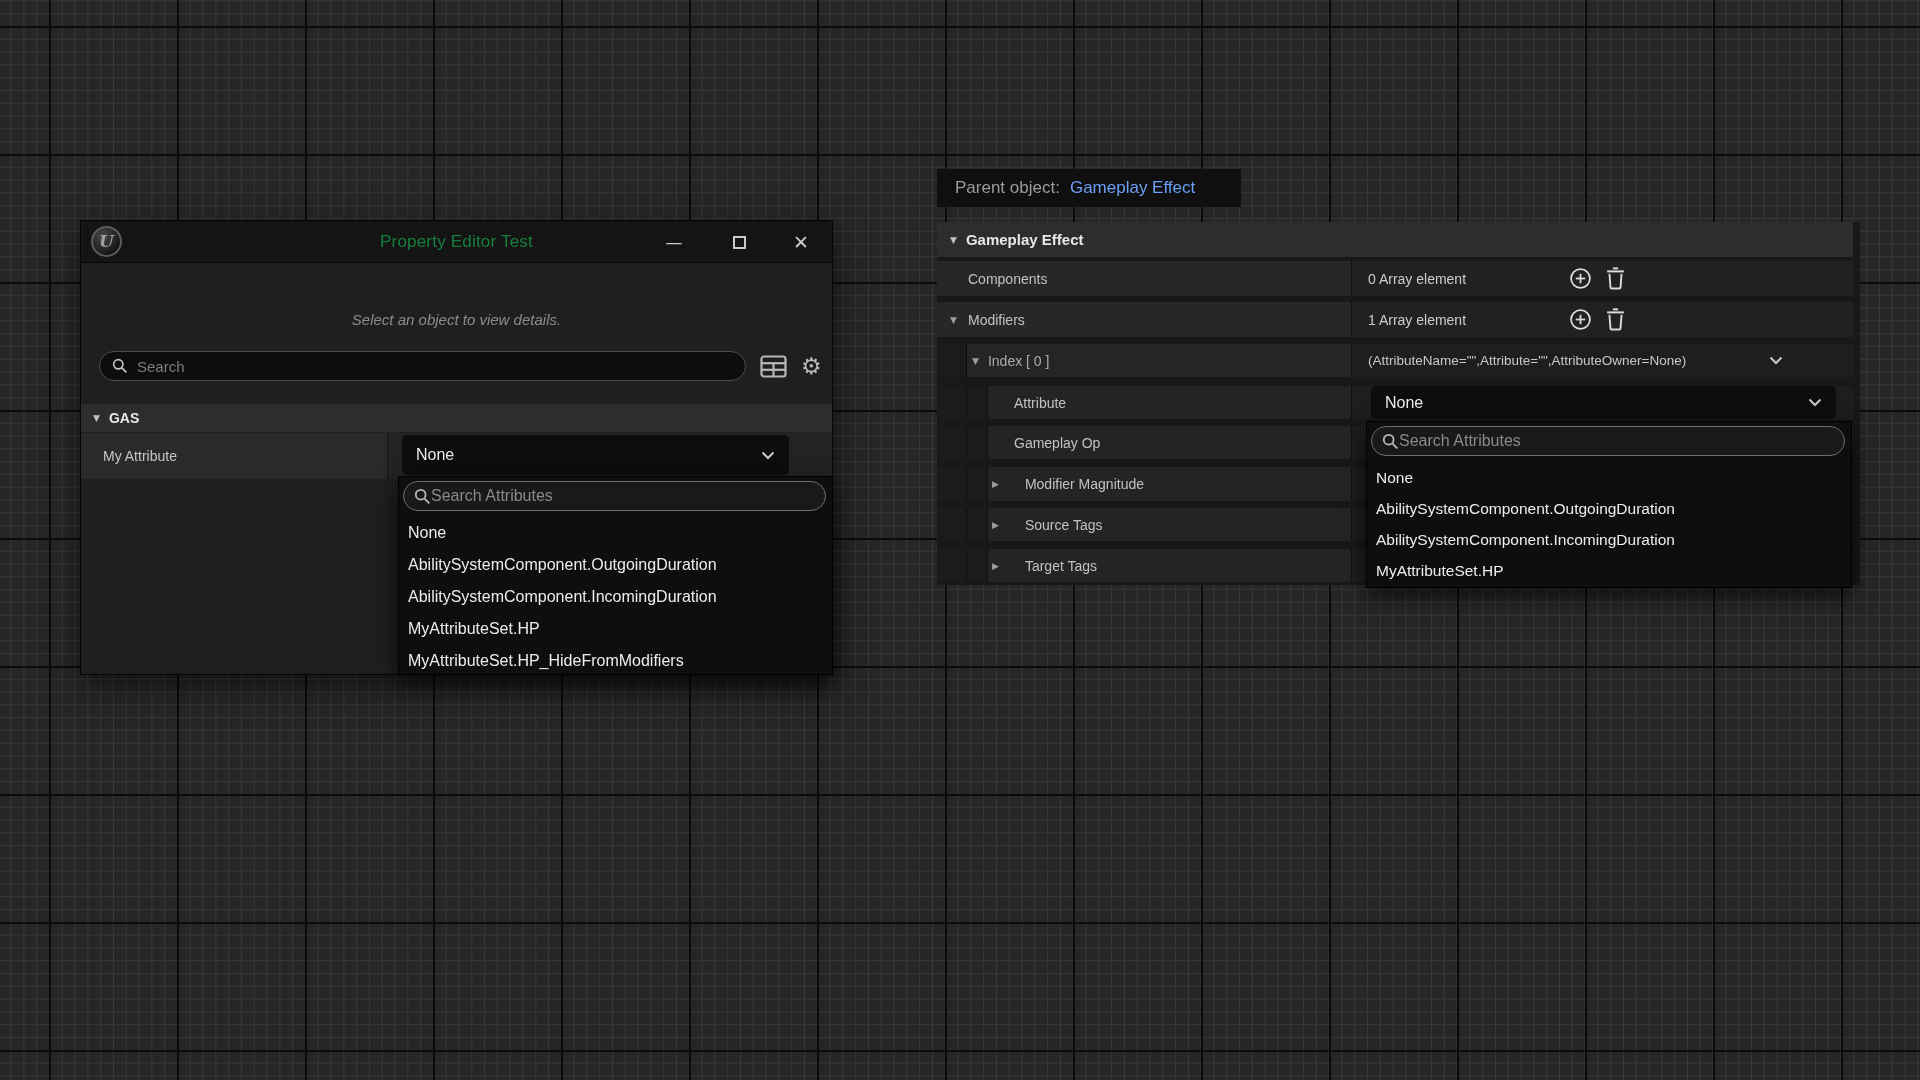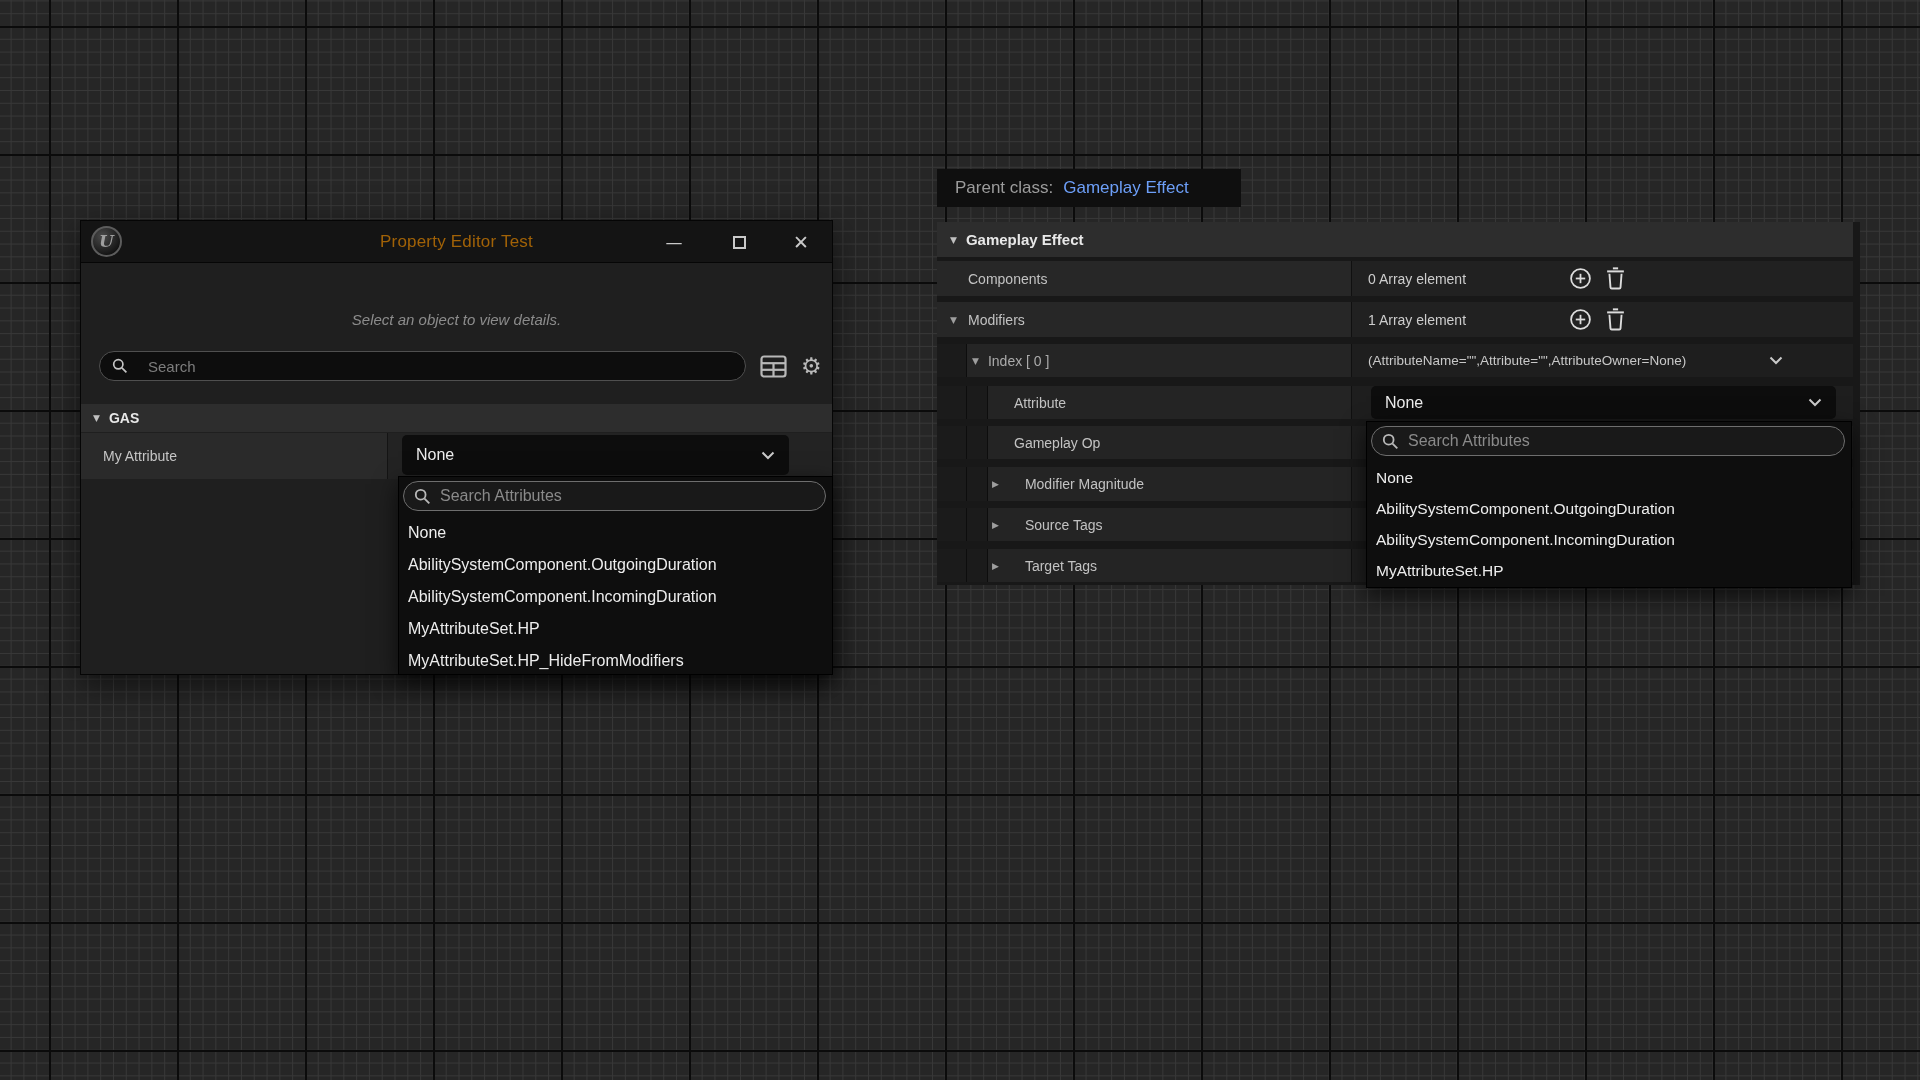--- a/index.html
+++ b/index.html
@@ -36,21 +36,21 @@
     background:radial-gradient(circle at 35% 30%, #4a4a4a, #141414 75%);
     display:flex; align-items:center; justify-content:center;
   }
   .logo-u {
     font-family:"DejaVu Serif", serif; font-weight:bold; font-style:italic;
     font-size:17px; color:#9f9f9f; line-height:1;
   }
   .win-title {
     position:absolute; left:0; top:0; width:100%; height:42px;
     display:flex; align-items:center; justify-content:center;
-    font-size:17px; color:#a16207; letter-spacing:.2px;
+    font-size:17px; color:#15803d; letter-spacing:.2px;
   }
   .winbtn {
     position:absolute; top:0; height:42px; display:flex;
     align-items:center; justify-content:center; color:#c9c9c9; cursor:default;
   }
   .winbtn.minimize { left:578px; width:30px; font-size:17px; }
   .winbtn.maximize { left:645px; width:26px; }
   .maxbox { width:13px; height:13px; border:2px solid #c9c9c9; display:block; }
   .winbtn.close { left:706px; width:28px; font-size:19px; font-family:"DejaVu Sans",sans-serif; }
 
@@ -59,21 +59,21 @@
     text-align:center; font-style:italic; font-size:15px; color:#8c8c8c;
   }
 
   .search-row {
     position:absolute; left:18px; top:130px; width:721px; height:30px;
     display:flex; align-items:center;
   }
   .search-pill {
     flex:0 0 647px; height:30px; border-radius:15px;
     background:#0d0d0d; border:1px solid #4f4f4f;
-    display:flex; align-items:center; padding:0 12px; gap:20px; color:#c4c4c4;
+    display:flex; align-items:center; padding:0 12px; gap:9px; color:#c4c4c4;
   }
   .search-pill input, .dd-search input {
     flex:1; background:transparent; border:none; outline:none;
     color:#dcdcdc; font-family:"Liberation Sans",sans-serif;
   }
   .search-pill input { font-size:15px; }
   .search-pill input::placeholder { color:#7d7d7d; }
   .tool-icon { margin-left:14px; color:#b8b8b8; display:flex; align-items:center; }
   .gear-glyph { font-family:"DejaVu Sans",sans-serif; font-size:23px; line-height:1; color:#b8b8b8; }
 
@@ -103,21 +103,21 @@
   
   .dropdown {
     position:absolute; background:#0e0e0e; border:1px solid #000;
     box-shadow:0 8px 22px rgba(0,0,0,.65); z-index:20;
   }
   .dropdown.left-dd  { left:398px; top:476px; width:435px; height:199px; }
   .dropdown.right-dd { left:1366px; top:421px; width:486px; height:167px; }
   .dd-search {
     position:absolute; left:4px; right:6px; top:4px; height:30px;
     border-radius:15px; background:#191919; border:1px solid #6e6e6e;
-    display:flex; align-items:center; padding:0 10px; gap:9px; color:#b9b9b9;
+    display:flex; align-items:center; padding:0 10px; color:#b9b9b9;
   }
   .dd-search input { font-size:16px; }
   .dd-search input::placeholder { color:#8a8a8a; }
   .dd-items { position:absolute; left:0; right:0; top:40px; }
   .dd-item {
     height:32px; display:flex; align-items:center; padding-left:9px;
     font-size:16px; color:#ededed; cursor:default; white-space:nowrap;
   }
   .right-dd .dd-item { height:31px; font-size:15.5px; }
 
@@ -251,21 +251,21 @@
     <div class="dd-items">
       <div class="dd-item">None</div>
       <div class="dd-item">AbilitySystemComponent.OutgoingDuration</div>
       <div class="dd-item">AbilitySystemComponent.IncomingDuration</div>
       <div class="dd-item">MyAttributeSet.HP</div>
       <div class="dd-item">MyAttributeSet.HP_HideFromModifiers</div>
     </div>
   </div>
 
   <div class="parent-class">
-    <span class="pc-label">Parent class:</span>
+    <span class="pc-label">Parent object:</span>
     <span class="pc-value">Gameplay Effect</span>
   </div>
 
   <div class="details">
 
     <div class="d-header">
       <span class="tri cat-tri">▼</span>
       <span class="cat-label">Gameplay Effect</span>
     </div>
 

